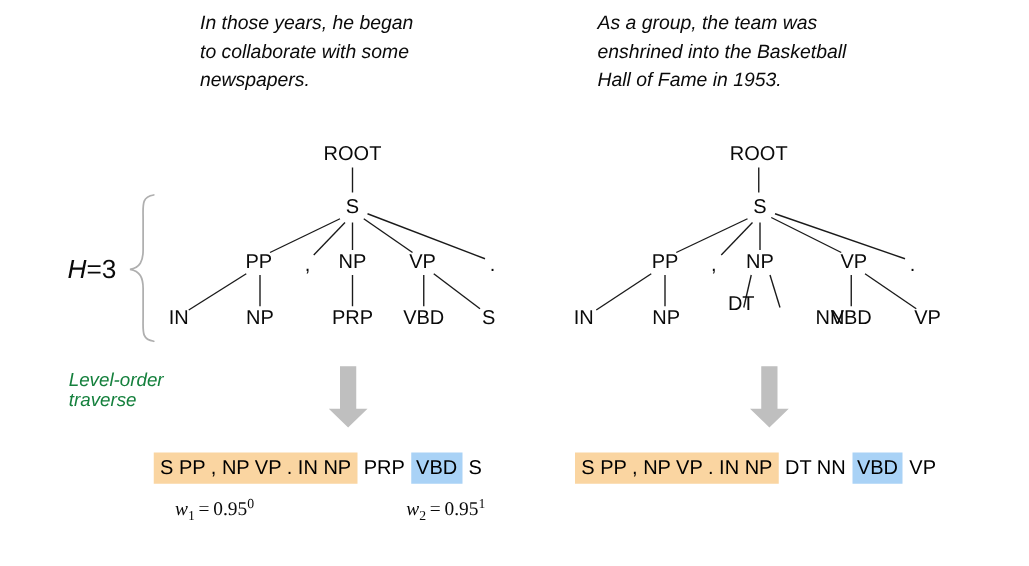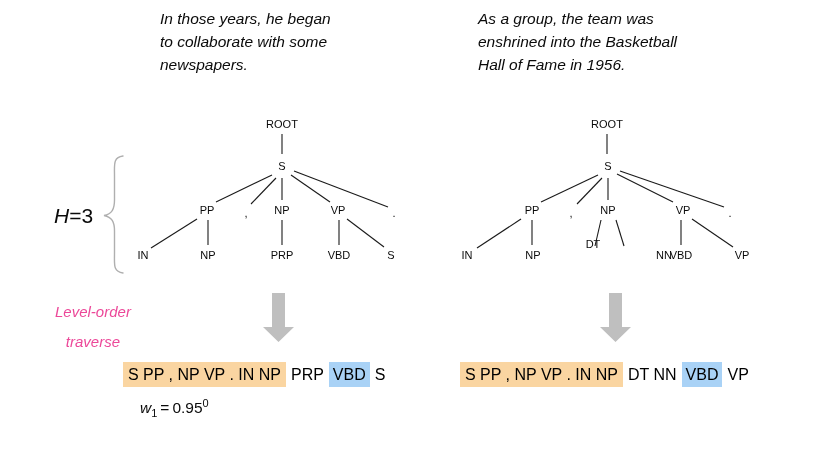--- a/index.html
+++ b/index.html
@@ -28,43 +28,42 @@
   .overlay {
     position: absolute;
     left: 0; top: 0;
     width: 823px; height: 453px;
     pointer-events: none;
   }
 
   .tree-node {
     position: absolute;
     transform: translate(-50%, -50%);
-    font-size: 11px;
+    font-size: 16px;
     line-height: 16px;
     white-space: nowrap;
     color: #0a0a0a;
   }
 
   .hlabel {
     position: absolute;
     left: 54px; top: 204px;
     font-size: 21px;
     color: #0a0a0a;
   }
   .hlabel i { font-style: italic; }
 
   .traverse {
     position: absolute;
     left: 55px; top: 297px;
     font-style: italic;
     font-size: 15px;
-    line-height: 30px;
+    line-height: 16px;
     white-space: pre-line;
-    color: #ec4899;
-    text-align: center;
+    color: #15803d;
   }
 
   .seq {
     position: absolute;
     top: 362px;
     height: 25px;
     display: flex;
     align-items: flex-start;
     font-size: 16px;
     white-space: nowrap;
@@ -73,21 +72,21 @@
   .seq.left  { left: 123px; }
   .seq.right { left: 460px; }
   .tok { display: inline-block; padding: 3px 0; margin-right: 5px; line-height: 19px; }
   .tok:last-child { margin-right: 0; }
   .tok.orange { background: var(--hl-orange); padding: 3px 5px; }
   .tok.blue   { background: var(--hl-blue);   padding: 3px 4px; }
 
   .formula {
     position: absolute;
     top: 397px;
-    font-family: Liberation Sans, sans-serif;
+    font-family: Liberation Serif, serif;
     font-size: 15.5px;
     color: #0a0a0a;
     white-space: nowrap;
   }
   .formula.f1 { left: 140px; }
   .formula.f2 { left: 325px; }
   .formula i { font-style: italic; }
   .formula sub { font-size: 11px; }
   .formula sup { font-size: 11px; }
   .formula .eq { padding: 0 3px; }
@@ -96,21 +95,21 @@
 <body>
 
 <div class="canvas">
 
   <div class="sentence left">In those years, he began
 to collaborate with some
 newspapers.</div>
 
   <div class="sentence right">As a group, the team was
 enshrined into the Basketball
-Hall of Fame in 1956.</div>
+Hall of Fame in 1953.</div>
 
   <svg class="overlay" viewBox="0 0 823 453" xmlns="http://www.w3.org/2000/svg">
     <g id="edge-layer">
         <line x1="282" y1="134" x2="282" y2="154" stroke="#1a1a1a" stroke-width="1.1"></line>
         <line x1="272" y1="175" x2="216" y2="202" stroke="#1a1a1a" stroke-width="1.1"></line>
         <line x1="276" y1="178" x2="251" y2="204" stroke="#1a1a1a" stroke-width="1.1"></line>
         <line x1="282" y1="178" x2="282" y2="200" stroke="#1a1a1a" stroke-width="1.1"></line>
         <line x1="291" y1="175" x2="330" y2="202" stroke="#1a1a1a" stroke-width="1.1"></line>
         <line x1="294" y1="171" x2="388" y2="207" stroke="#1a1a1a" stroke-width="1.1"></line>
         <line x1="197" y1="219" x2="151" y2="248" stroke="#1a1a1a" stroke-width="1.1"></line>
@@ -189,14 +188,17 @@
       <span class="tok orange">S PP , NP VP . IN NP</span>
       <span class="tok">DT NN</span>
       <span class="tok blue">VBD</span>
       <span class="tok">VP</span>
     </div>
 
   <div class="formula f1">
     <i>w</i><sub>1</sub><span class="eq">=</span><span>0.95</span><sup>0</sup>
   </div>
 
+  <div class="formula f2">
+    <i>w</i><sub>2</sub><span class="eq">=</span><span>0.95</span><sup>1</sup>
+  </div>
 
 </div>
 
 </body></html>

